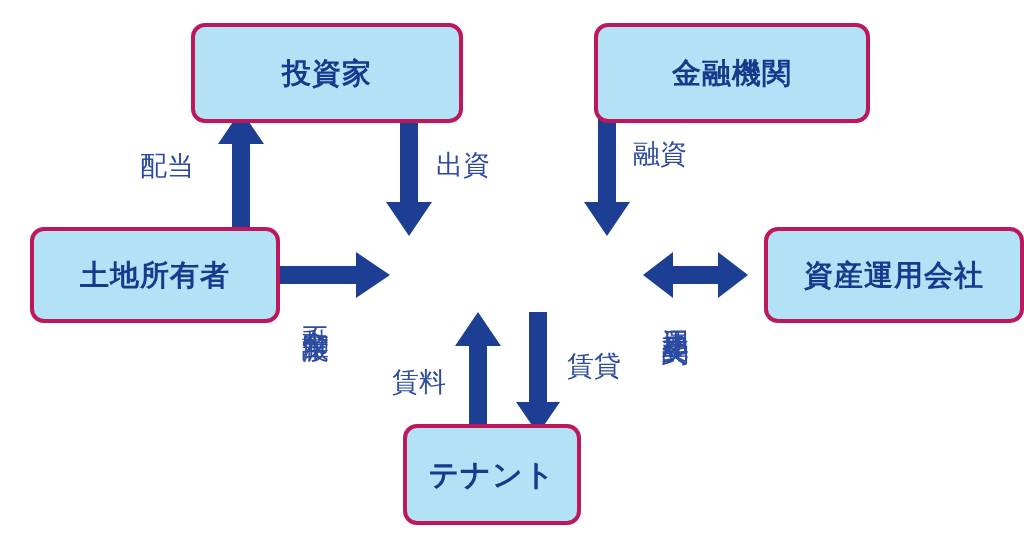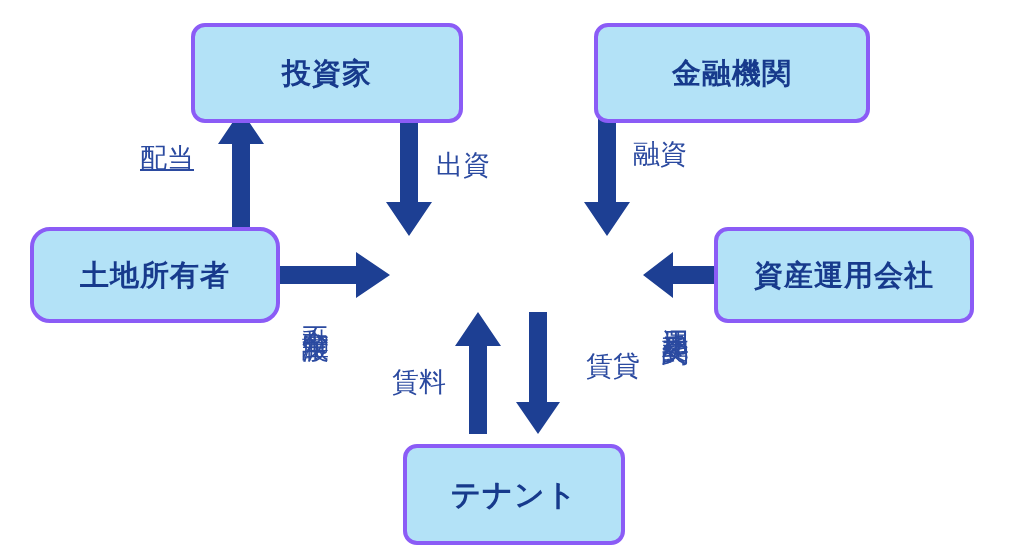--- a/index.html
+++ b/index.html
@@ -17,21 +17,21 @@
     height: 551px;
     background: #ffffff;
     overflow: hidden;
   }
 
   
   .node {
     position: absolute;
     box-sizing: border-box;
     background: #b3e2f7;
-    border: 4px solid #8b5cf6;
+    border: 4px solid #be185d;
     border-radius: 14px;
     display: flex;
     align-items: center;
     justify-content: center;
     z-index: 3;
   }
   .node-label {
     color: #173a8c;
     font-weight: bold;
     font-size: 29px;
@@ -116,40 +116,40 @@
   </div>
 
   <div class="node n-investor" style="left:191px; top:23px; width:272px; height:100px;">
     <span class="node-label">投資家</span>
   </div>
 
   <div class="node n-bank" style="left:594px; top:23px; width:276px; height:100px;">
     <span class="node-label">金融機関</span>
   </div>
 
-  <div class="node n-landowner" style="left:30px; top:227px; width:250px; height:96px;border-radius:20px;">
+  <div class="node n-landowner" style="left:30px; top:227px; width:250px; height:96px;">
     <span class="node-label">土地所有者</span>
   </div>
 
 
-  <div class="node n-amc" style="left:714px; top:227px; width:260px; height:96px;">
+  <div class="node n-amc" style="left:764px; top:227px; width:260px; height:96px;">
     <span class="node-label">資産運用会社</span>
   </div>
 
-  <div class="node n-tenant" style="left:403px; top:424px; width:222px; height:101px;margin-top:20px;">
+  <div class="node n-tenant" style="left:403px; top:424px; width:178px; height:101px;">
     <span class="node-label">テナント</span>
   </div>
 
-  <div class="edge-label" style="left:140px; top:144px;text-decoration:underline;">配当</div>
+  <div class="edge-label" style="left:140px; top:152px;">配当</div>
 
   <div class="edge-label" style="left:436px; top:151px;">出資</div>
 
   <div class="edge-label" style="left:633px; top:140px;text-align:center;">融資</div>
 
   <div class="edge-label vertical" style="left:302px; top:305px; height:210px;">不動産譲渡</div>
 
   <div class="edge-label vertical" style="left:662px; top:308px; height:250px;">運用委託契約</div>
 
   <div class="edge-label" style="left:392px; top:368px;">賃料</div>
 
-  <div class="edge-label" style="left:586px; top:352px;">賃貸</div>
+  <div class="edge-label" style="left:567px; top:352px;">賃貸</div>
 
 </div>
 
 </body></html>

